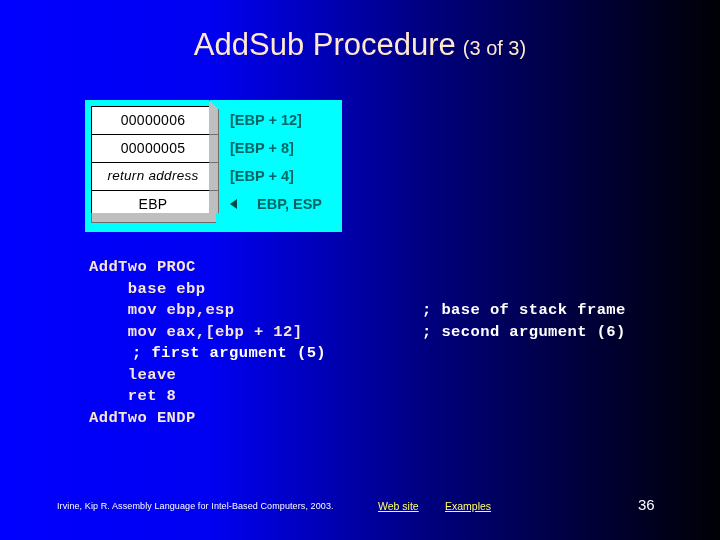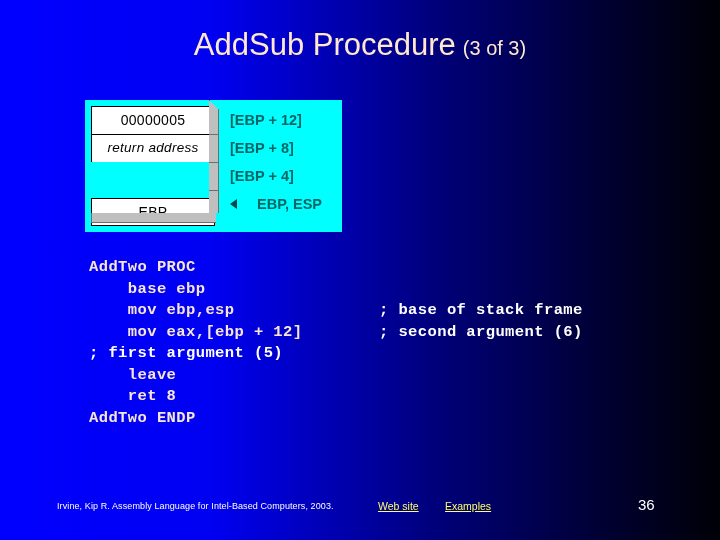--- a/index.html
+++ b/index.html
@@ -68,21 +68,20 @@
     border-bottom: none;
     color: #000000;
     font-family: "Liberation Sans", sans-serif;
     font-size: 14px;
     text-align: center;
     line-height: 26px;
     letter-spacing: 0.3px;
   }
   .stack-cell.last {
     border-bottom: 1px solid #000000;
-    margin-top: 36px;
   }
   .stack-cell.italic {
     font-style: italic;
     font-size: 13.5px;
   }
   
   #stack-side {
     position: absolute;
     left: 124px;
     top: 0px;
@@ -181,20 +180,21 @@
     white-space: pre;
     letter-spacing: 0.4px;
   }
   .code-comment {
     font-family: "Liberation Mono", monospace;
     font-size: 15.5px;
     font-weight: bold;
     color: #FFFFFF;
     white-space: pre;
     letter-spacing: 0.4px;
+    margin-left: 43px;
   }
 
   
   #footer {
     position: absolute;
     left: 0;
     top: 498px;
     width: 720px;
     height: 24px;
   }
@@ -233,20 +233,21 @@
 
 <div id="slide">
 
   <div id="title-block">
     <span id="title-main">AddSub Procedure</span><span id="title-sub">(3 of 3)</span>
   </div>
 
   <div id="diagram">
 
     <div id="stack-boxes">
+      <div class="stack-cell">00000006</div>
       <div class="stack-cell">00000005</div>
       <div class="stack-cell italic">return address</div>
       <div class="stack-cell last">EBP</div>
     </div>
 
     <div id="stack-right-top"></div>
     <div id="stack-side"></div>
     <div id="stack-right-face"></div>
     <div class="edge-nick" style="top:34px;"></div>
     <div class="edge-nick" style="top:62px;"></div>

